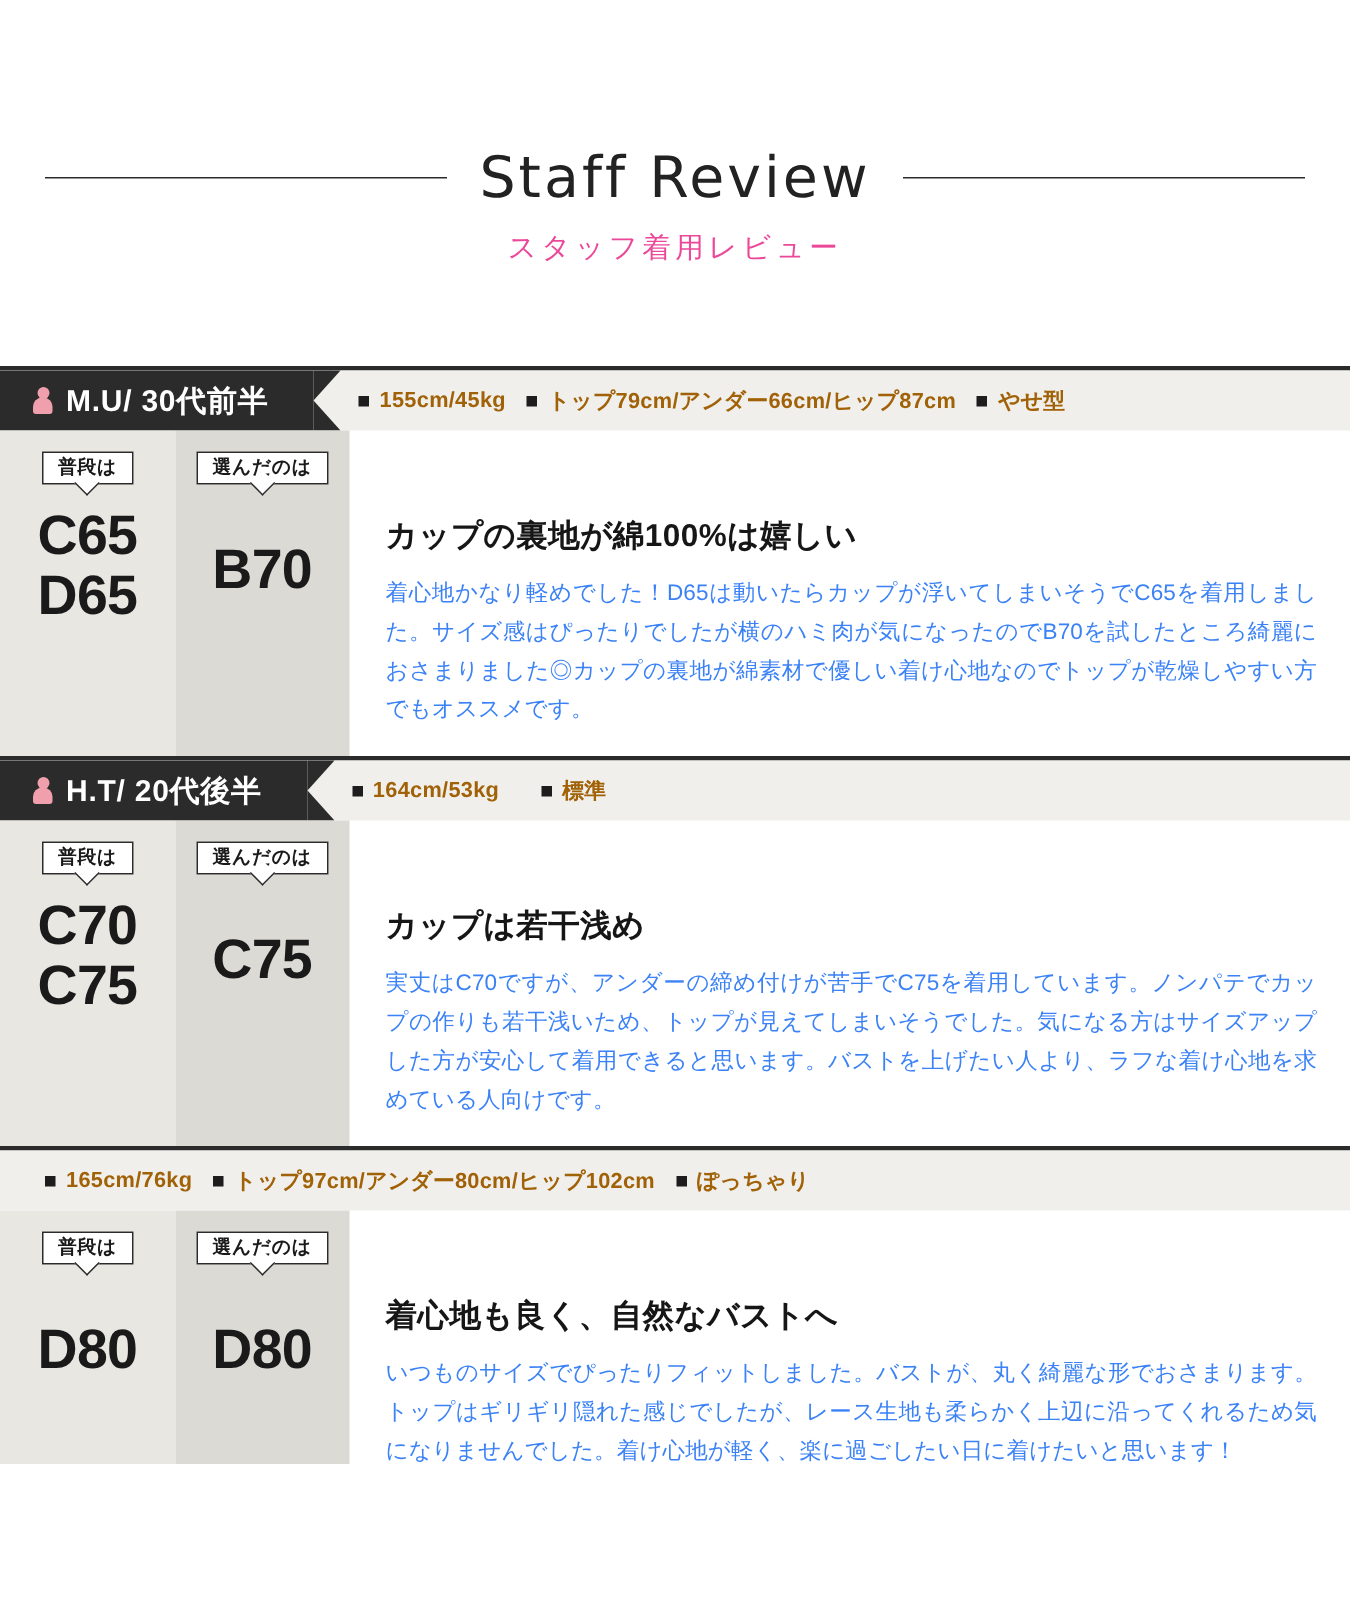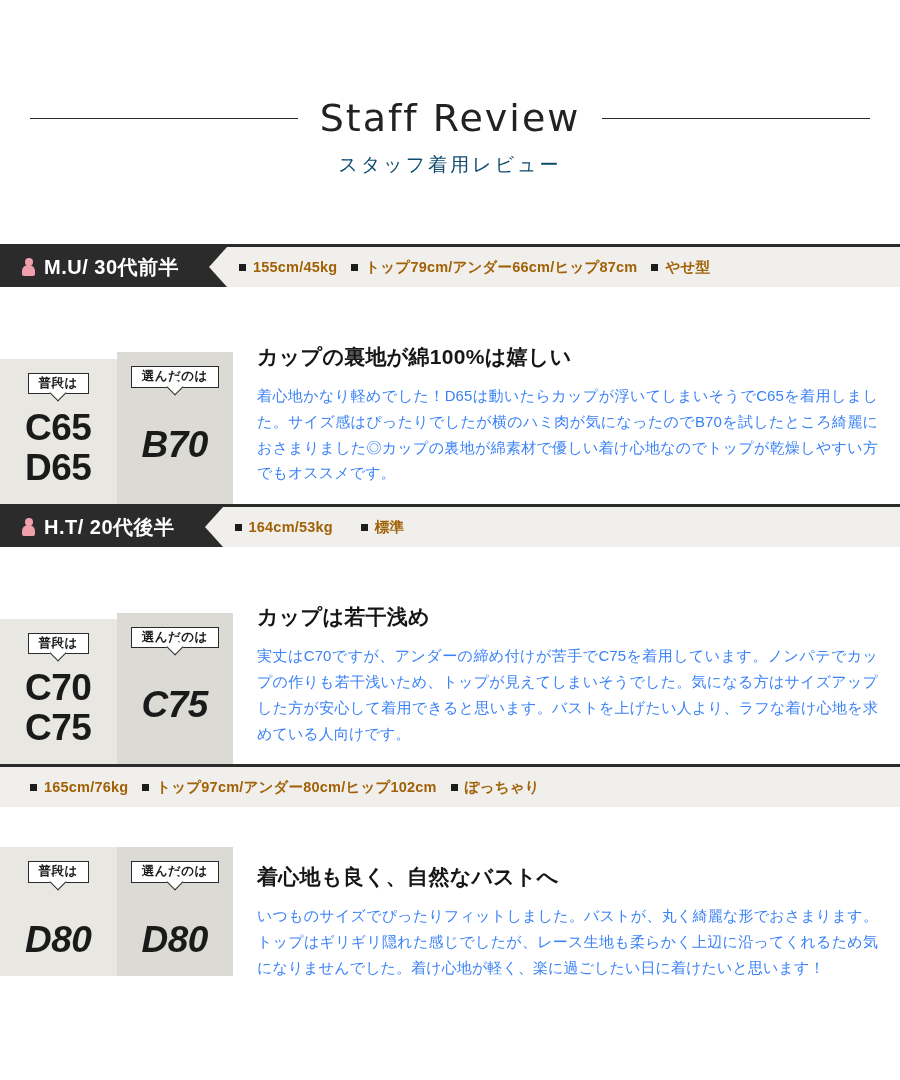--- a/index.html
+++ b/index.html
@@ -44,21 +44,21 @@
     letter-spacing: 2px;
     font-weight: 400;
     color: #222;
     white-space: nowrap;
     font-family: "DejaVu Sans", sans-serif;
   }
   .sub-title {
     margin-top: 12px;
     font-size: 19px;
     letter-spacing: 3px;
-    color: #0c4a6e;
+    color: #ec4899;
     font-family: "Liberation Sans", sans-serif;
   }
 
   
   .reviews {
     margin-top: 66px;
   }
   .review {
     margin-bottom: 0;
   }
@@ -142,21 +142,20 @@
 
   
   .rev-body {
     display: flex;
     align-items: stretch;
   }
   .size-box {
     flex: 0 0 233px;
     display: flex;
     background: #ffffff;
-    align-items: flex-end;
   }
   .size-col {
     flex: 1;
     position: relative;
     padding-top: 14px;
     padding-bottom: 16px;
     display: flex;
     flex-direction: column;
     align-items: center;
   }
@@ -194,21 +193,20 @@
     line-height: 1.08;
     letter-spacing: -0.5px;
     text-align: center;
     color: #1a1a1a;
     font-family: "Liberation Sans", sans-serif;
   }
   .size-values.single {
     display: flex;
     align-items: center;
     min-height: 86px;
-    font-style: italic;
   }
 
   .rev-text {
     flex: 1;
     padding: 16px 22px 18px 24px;
     margin-top: 40px;
   }
   .rev-title {
     font-size: 21px;
     font-weight: bold;

